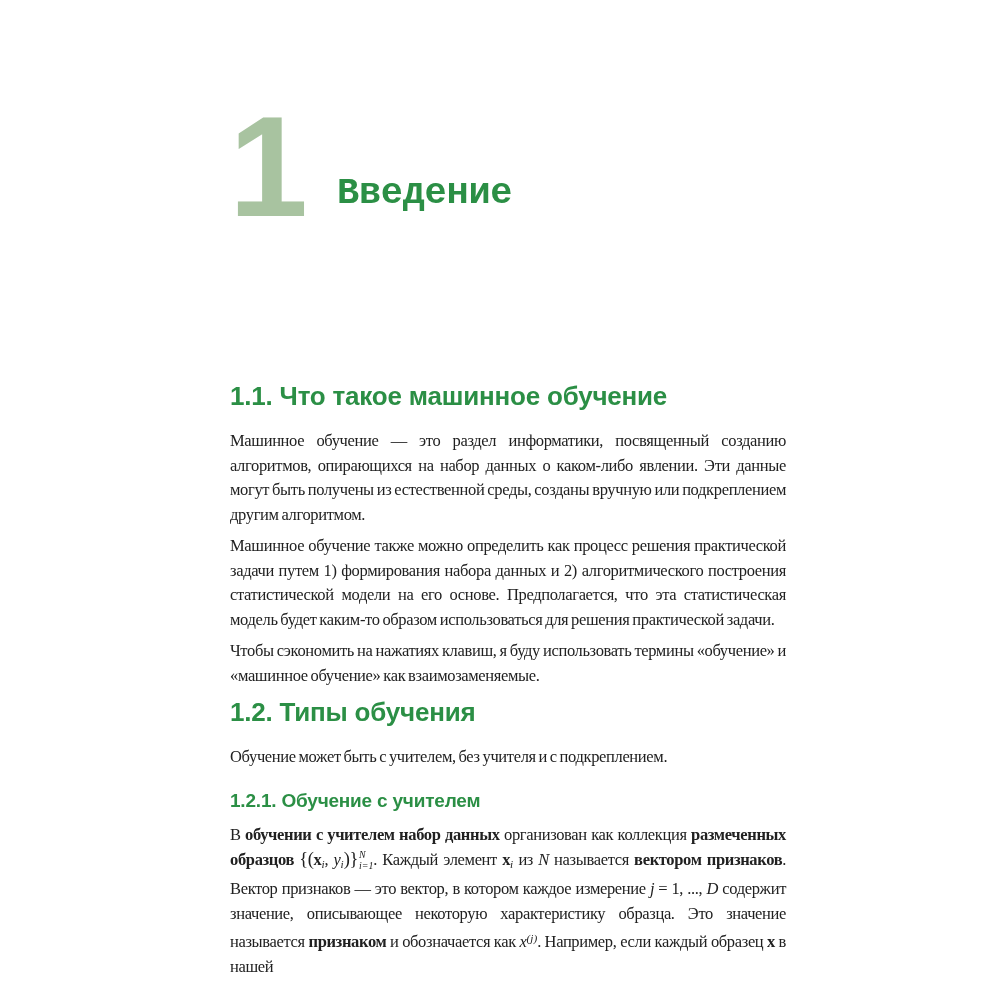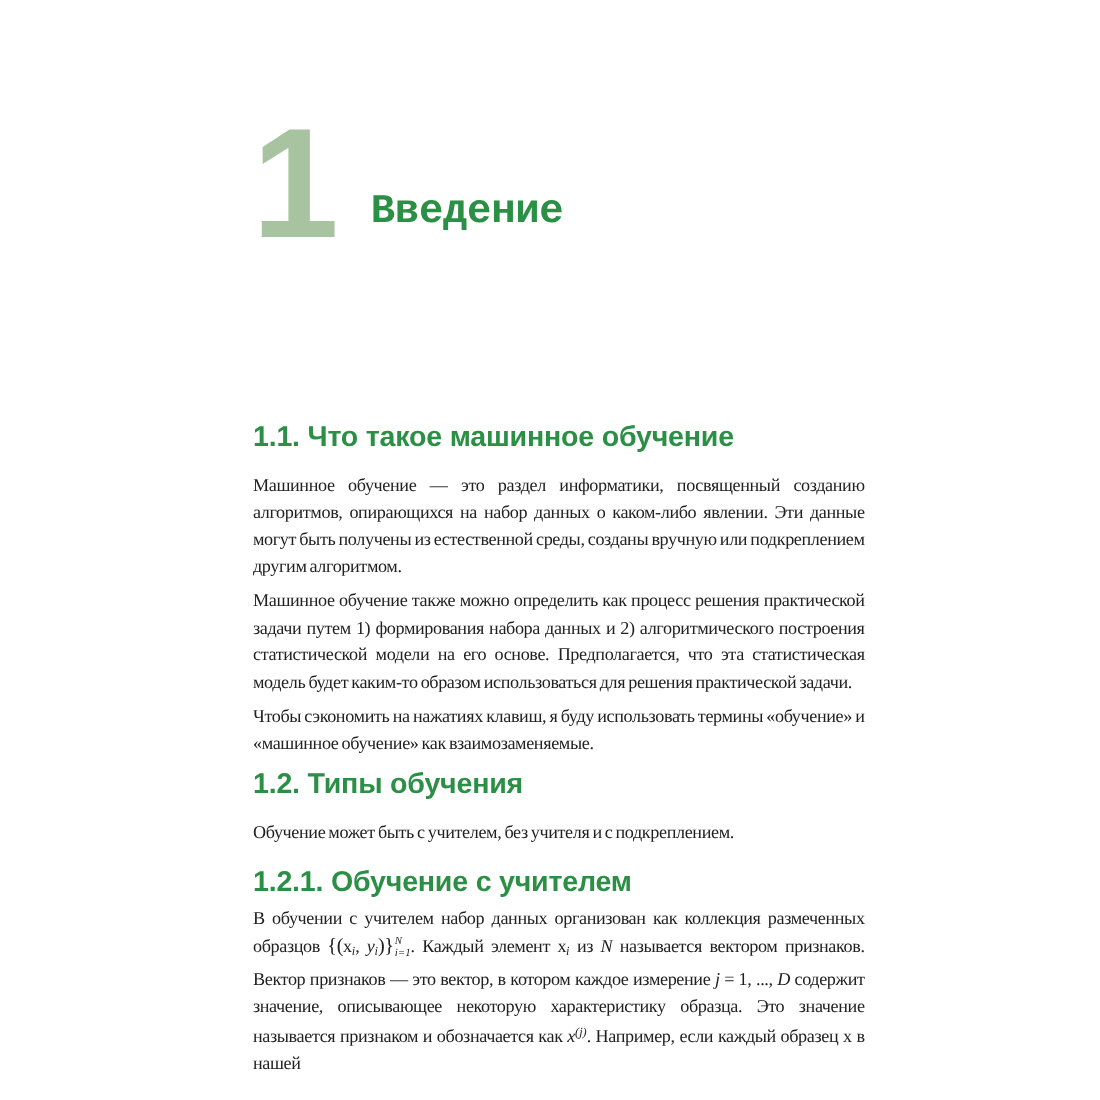--- a/index.html
+++ b/index.html
@@ -25,30 +25,30 @@
     letter-spacing:-0.3px;
   }
   .content{position:absolute;left:230px;top:381px;width:556px;}
   .content h2{
     margin:0 0 17px;font-family:"Liberation Sans",sans-serif;font-weight:700;
     font-size:26px;line-height:31px;color:var(--accent-green);letter-spacing:-0.2px;
   }
   .content h2.h2-later{margin-top:9px;}
   .content h3{
     margin:18px 0 8px;font-family:"Liberation Sans",sans-serif;font-weight:700;
-    font-size:26px;line-height:26px;color:var(--accent-green);letter-spacing:-0.2px;
+    font-size:19px;line-height:26px;color:var(--accent-green);letter-spacing:-0.2px;
   }
   .content p{
     margin:0 0 7px;font-size:16.5px;line-height:24.5px;
     text-align:justify;letter-spacing:-0.35px;word-spacing:-1px;
   }
   .content p.rich{line-height:25px;}
   
   .s-n{}
-  .s-b{font-weight:400;}
+  .s-b{font-weight:700;}
   .s-i{font-style:italic;}
   .s-br{font-size:112%;}
   .s-sub{font-style:italic;font-size:68%;vertical-align:-0.25em;letter-spacing:0;}
   .s-sup{font-style:italic;font-size:68%;vertical-align:0.45em;letter-spacing:0;}
   .mstack{
     display:inline-block;font-size:60%;line-height:1.2;font-style:italic;
     vertical-align:-0.5em;margin-left:1px;text-align:left;letter-spacing:0;
   }
   .mstack .msup,.mstack .msub{display:block;}
 </style>

